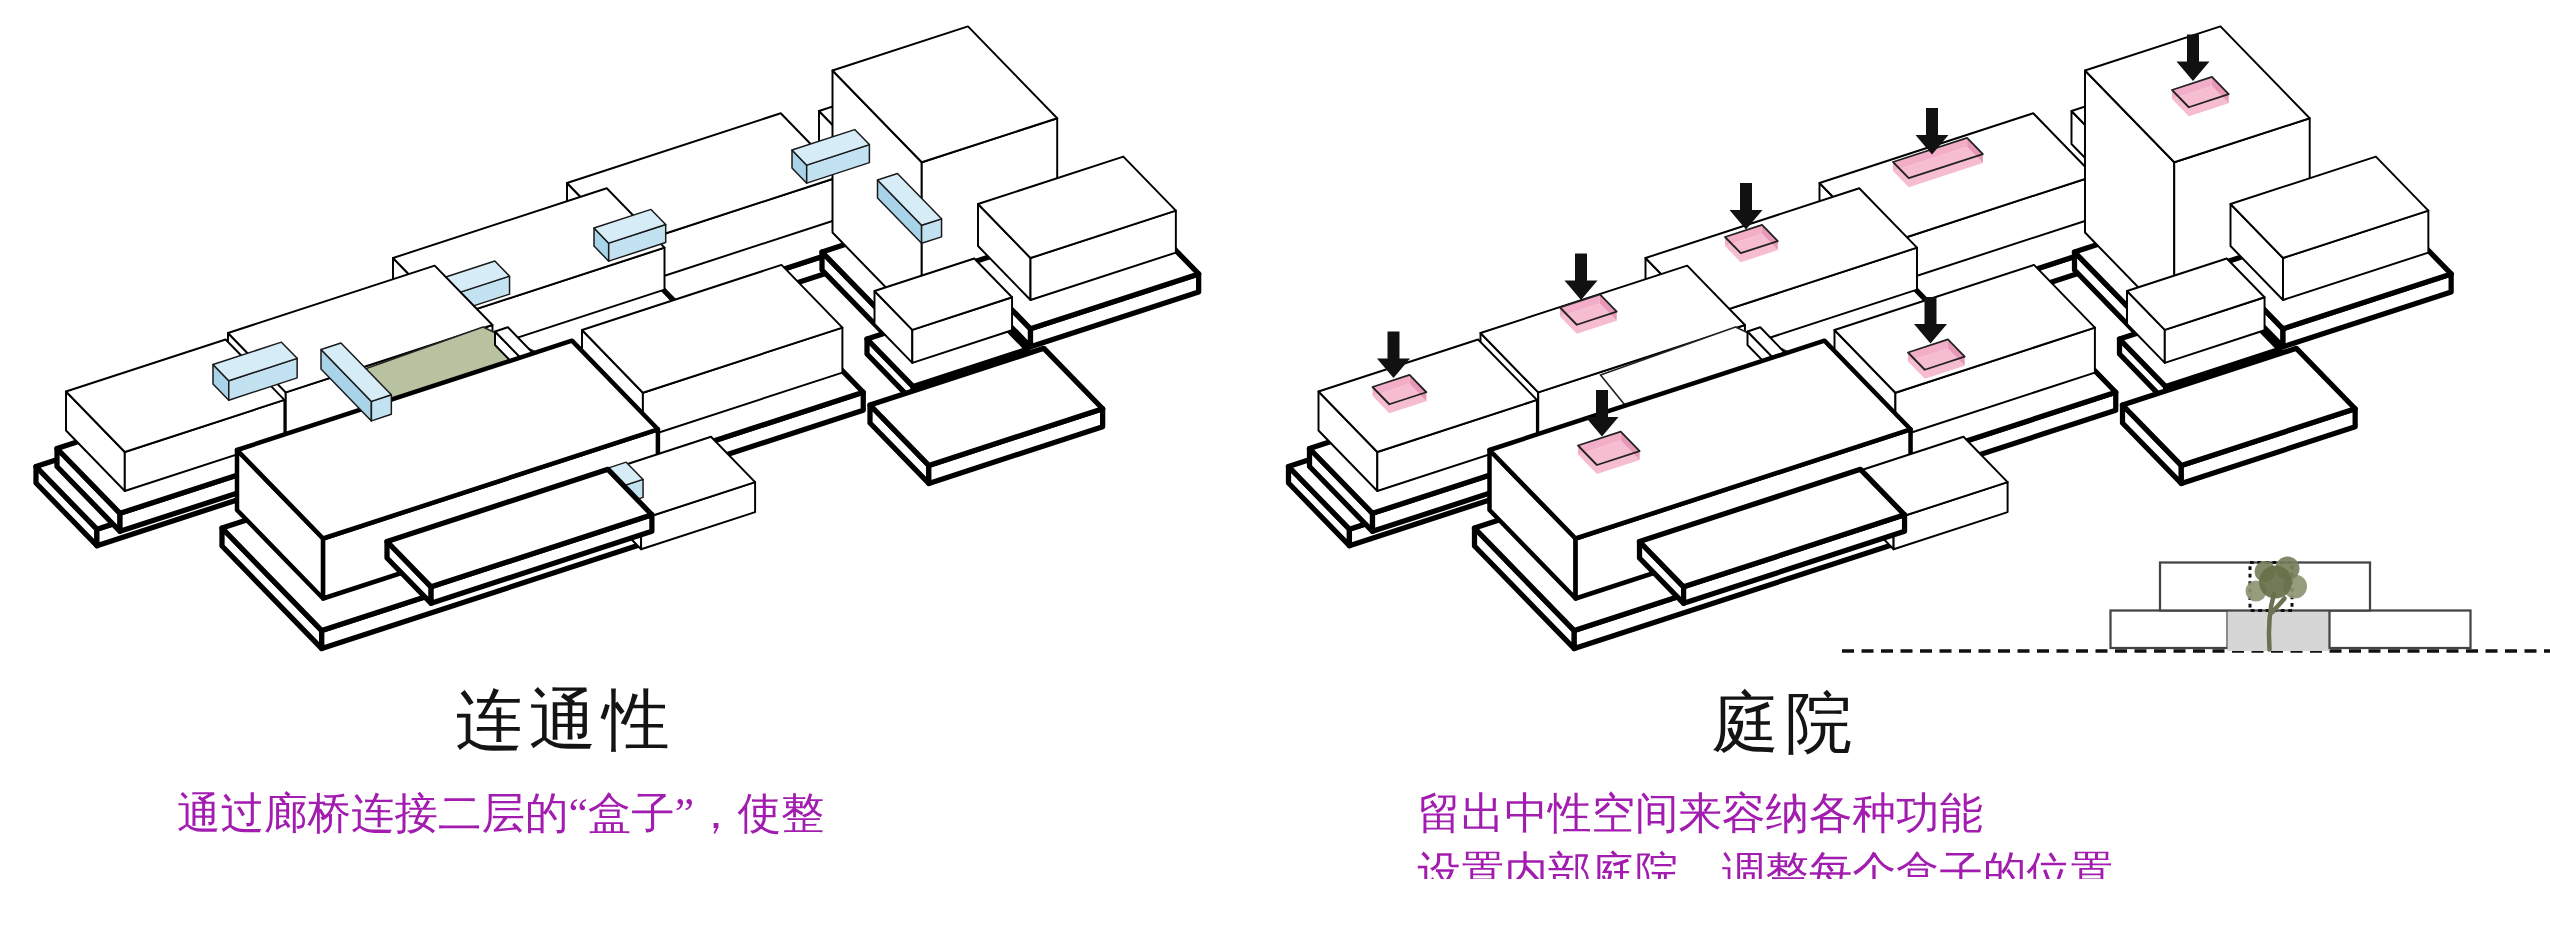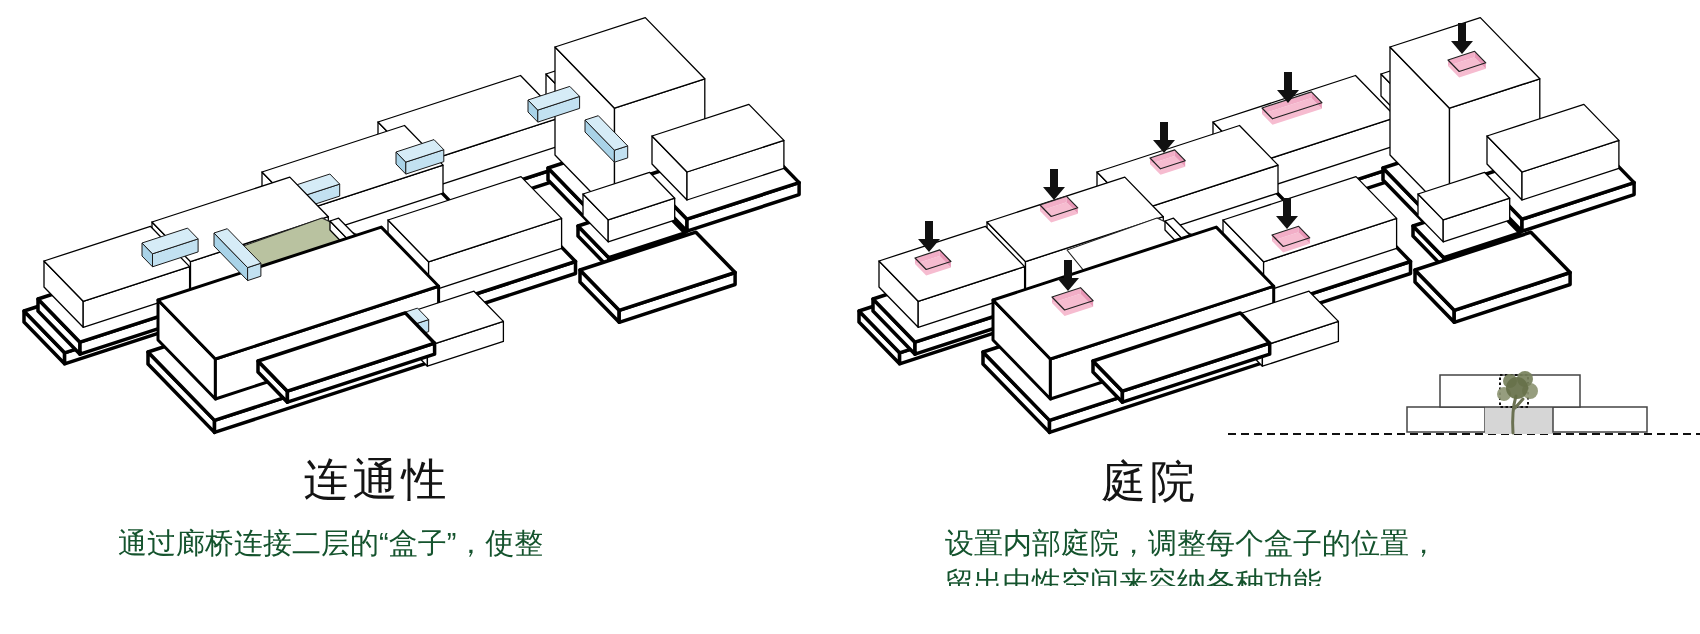--- a/index.html
+++ b/index.html
@@ -1,21 +1,21 @@
 <!DOCTYPE html>
 <html><head>
 <meta charset="utf-8">
 <style>
   html,body{margin:0;padding:0;background:#ffffff;}
   #canvas{position:relative;width:1700px;height:586px;background:#ffffff;overflow:hidden;
           font-family:"Liberation Sans","DejaVu Sans",sans-serif;}
   #scene-svg{position:absolute;left:0;top:0;}
   .title{position:absolute;transform:translateX(-50%);font-size:45px;color:#141414;
          letter-spacing:4px;white-space:nowrap;}
-  .caption{position:absolute;font-size:29px;color:#14532d;line-height:39px;white-space:nowrap;}
+  .caption{position:absolute;font-size:29px;color:#a21caf;line-height:39px;white-space:nowrap;font-family:Liberation Serif, serif;}
 </style>
 </head>
 <body>
 
 <div id="canvas">
   <svg id="scene-svg" width="1700" height="634">
     <g id="g-left">
         <polygon points="546.0,96.0 546.0,74.0 557.2,85.5 557.2,107.5" fill="#fff" stroke="#000000" stroke-width="1.3" stroke-linejoin="round"></polygon>
         <polygon points="557.2,107.5 557.2,85.5 581.9,77.5 581.9,99.5" fill="#fff" stroke="#000000" stroke-width="1.3" stroke-linejoin="round"></polygon>
         <polygon points="546.0,74.0 570.7,65.9 581.9,77.5 557.2,85.5" fill="#fff" stroke="#000000" stroke-width="1.3" stroke-linejoin="round"></polygon>
@@ -248,18 +248,18 @@
         <circle cx="1525" cy="379" r="8" fill="#77815c" opacity="0.92"></circle>
         <circle cx="1517" cy="388" r="11" fill="#667049" opacity="0.92"></circle>
       </g>
   </svg>
 
   <div class="title" style="left:377px;top:450px">连通性</div>
   <div class="caption" style="left:118px;top:524px">
     <div>通过廊桥连接二层的“盒子”，使整</div>
   </div>
 
-  <div class="title" style="left:1150px;top:452px">庭院</div>
+  <div class="title" style="left:1190px;top:452px">庭院</div>
   <div class="caption" style="left:945px;top:524px">
+    <div>留出中性空间来容纳各种功能</div>
     <div>设置内部庭院，调整每个盒子的位置，</div>
-    <div>留出中性空间来容纳各种功能</div>
   </div>
 </div>
 
 </body></html>

